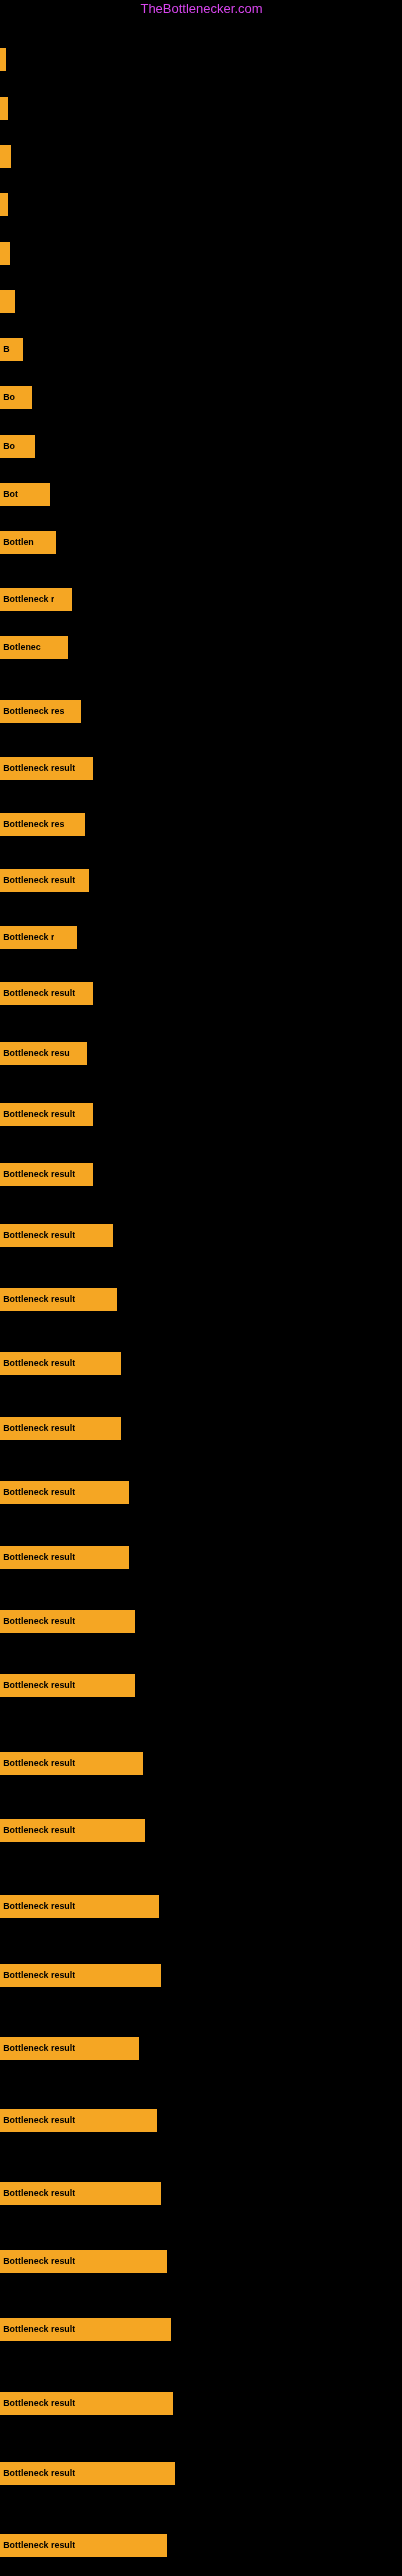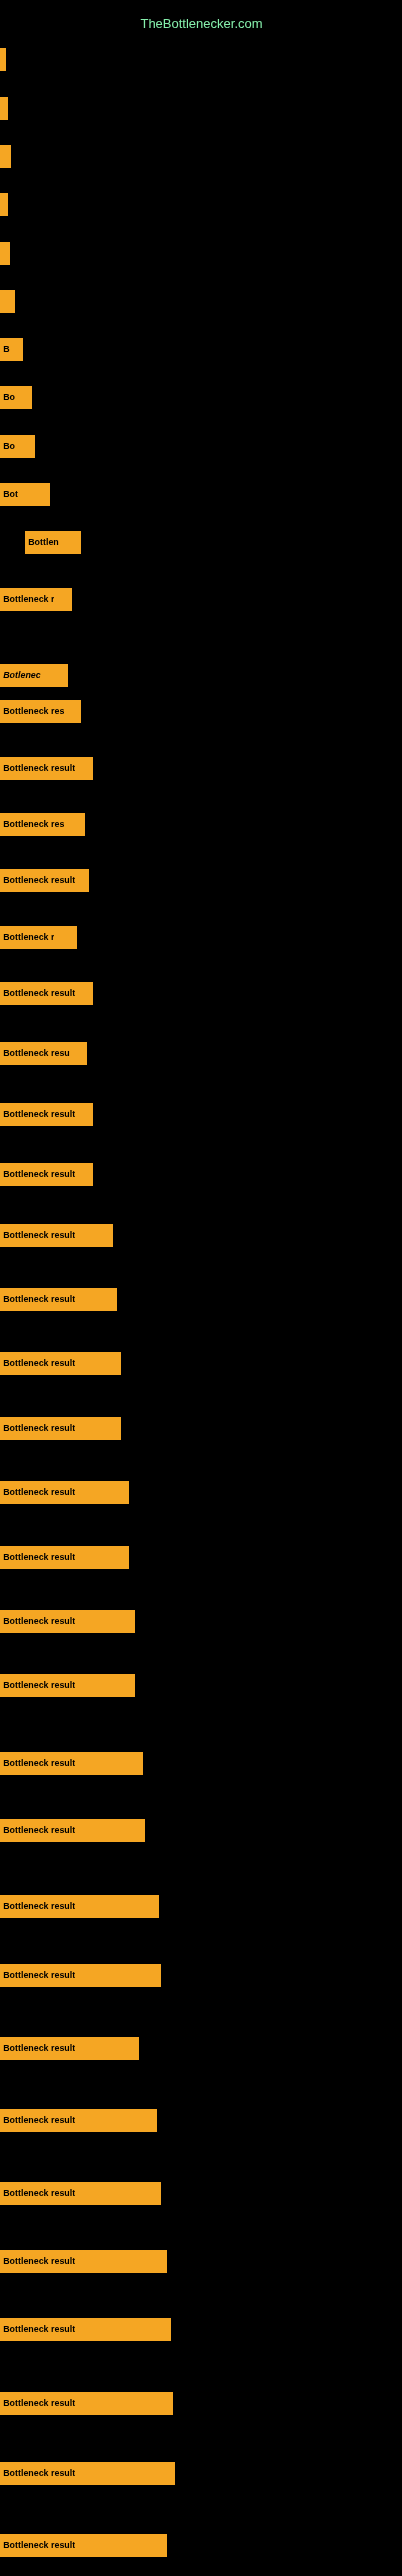--- a/index.html
+++ b/index.html
@@ -8,24 +8,24 @@
       box-sizing: border-box;
     }
     body {
       background-color: #000000;
       width: 403px;
       min-height: 2576px;
       font-family: Arial, sans-serif;
       position: relative;
     }
     .site-title {
-      color: #86efac;
+      color: #d946ef;
       font-size: 13px;
       text-align: center;
-      padding-top: 16px;
+      padding-top: 1px;
       padding-bottom: 6.4px;
     }
     .bar-container {
       position: absolute;
       left: 0;
       display: flex;
       align-items: center;
     }
     .bar {
       background-color: #f5a623;
@@ -91,31 +91,31 @@
     <div class="bar-container" style="top: 435px;">
       <div class="bar" style="width: 35px;">
         <span class="bar-label">Bo</span>
       </div>
     </div>
     <div class="bar-container" style="top: 483px;">
       <div class="bar" style="width: 50px;">
         <span class="bar-label">Bot</span>
       </div>
     </div>
-    <div class="bar-container" style="top: 531px; margin-left: 25px;">
+    <div class="bar-container" style="top: 531px;">
       <div class="bar" style="width: 56px;">
         <span class="bar-label">Bottlen</span>
       </div>
     </div>
     <div class="bar-container" style="top: 588px;">
       <div class="bar" style="width: 72px;">
         <span class="bar-label">Bottleneck r</span>
       </div>
     </div>
-    <div class="bar-container" style="top: 664px; font-style: italic;">
+    <div class="bar-container" style="top: 636px;">
       <div class="bar" style="width: 68px;">
         <span class="bar-label">Botlenec</span>
       </div>
     </div>
     <div class="bar-container" style="top: 700px;">
       <div class="bar" style="width: 81px;">
         <span class="bar-label">Bottleneck res</span>
       </div>
     </div>
     <div class="bar-container" style="top: 757px;">

